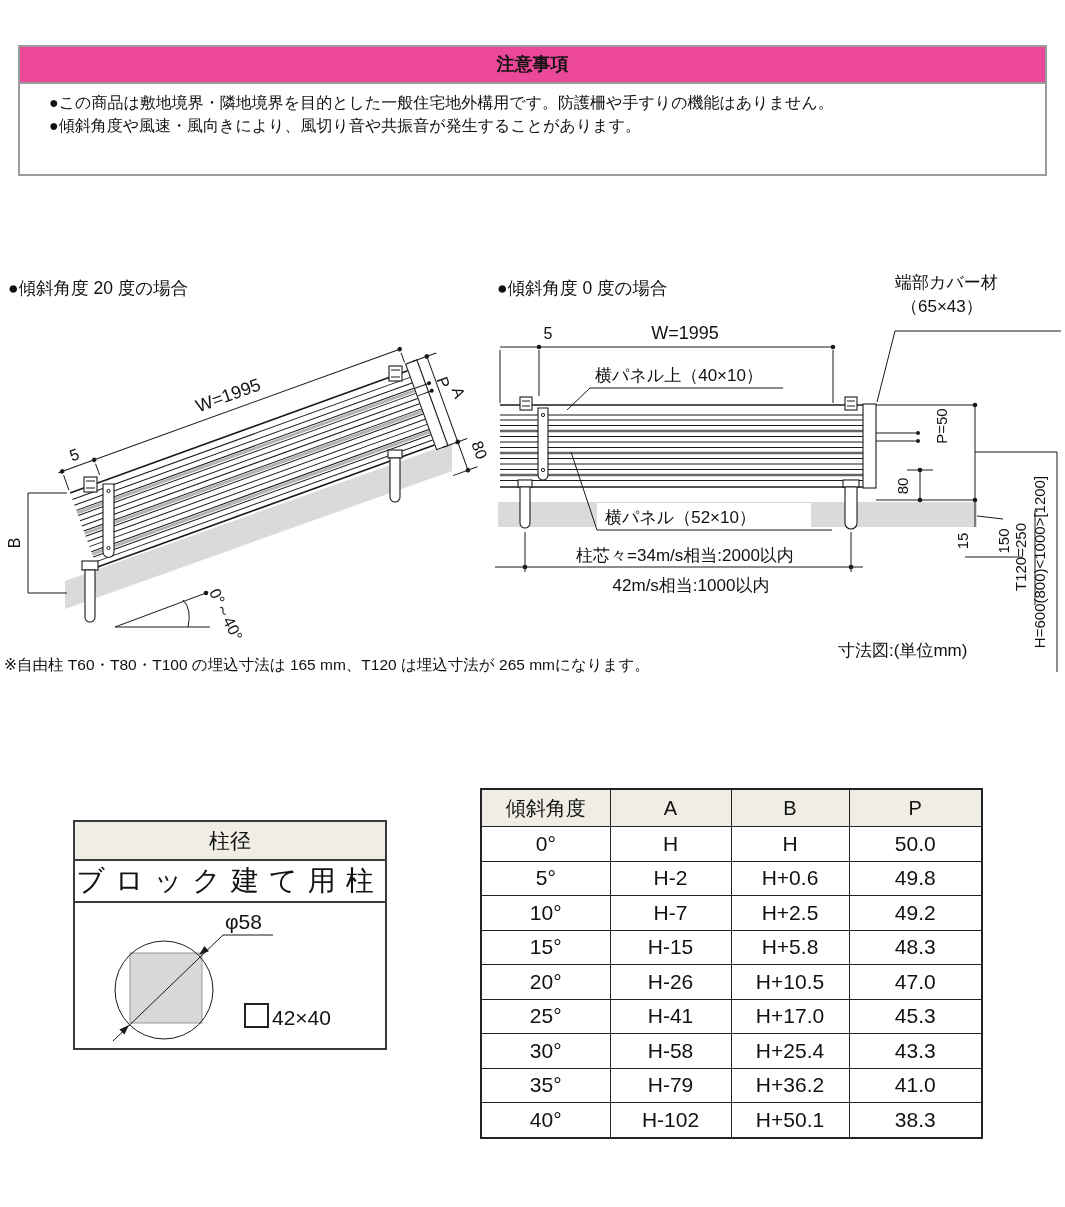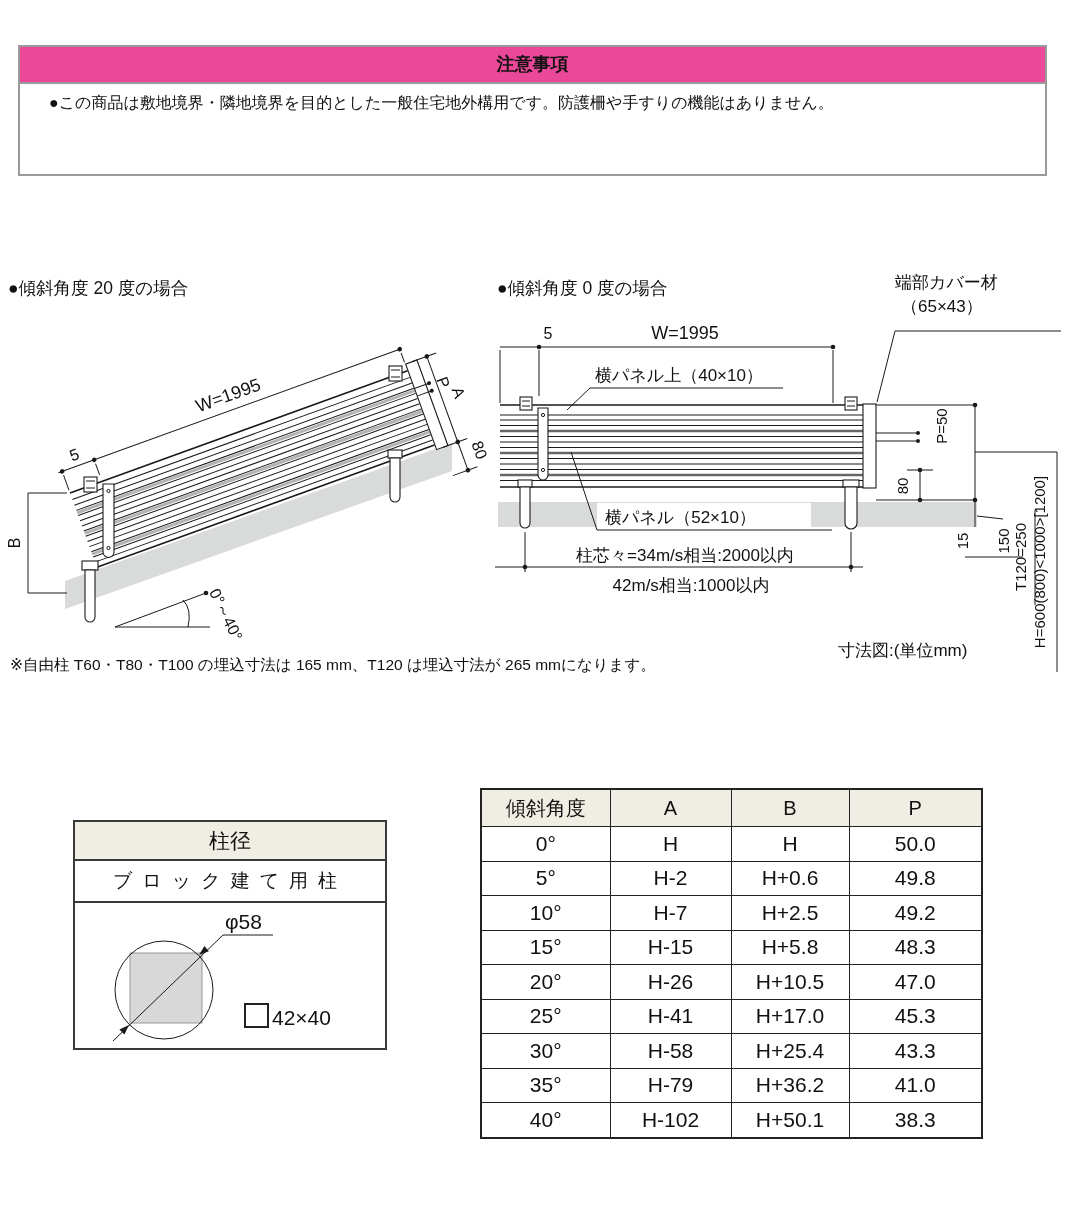--- a/index.html
+++ b/index.html
@@ -9,25 +9,25 @@
   
   .notice{left:18px;top:45px;width:1029px;height:131px;border:2px solid #9b9b9b;box-sizing:border-box;background:#fff;}
   .notice-title{height:35px;line-height:35px;text-align:center;background:#ec4899;border-bottom:2px solid #9b9b9b;
                 font-size:18px;font-weight:bold;}
   .notice-body{padding:7px 10px 0 29px;font-size:16px;line-height:23px;}
   .indent{padding-left:17px;}
   
   .sec-title{font-size:17.5px;white-space:nowrap;}
   .small-label{font-size:17px;white-space:nowrap;}
   
-  .footnote{left:10px;top:655px;font-size:15.5px;white-space:nowrap;}
+  .footnote{left:4px;top:655px;font-size:15.5px;white-space:nowrap;}
   
   .post-box{left:65px;top:820px;width:314px;border:2px solid #3a3a3a;box-sizing:border-box;background:#fff;margin-left:8px;}
   .pb-title{height:37px;line-height:37px;background:#f0eee4;text-align:center;font-size:21px;border-bottom:2px solid #3a3a3a;}
-  .pb-sub{height:40px;line-height:40px;text-align:center;font-size:19px;letter-spacing:10px;border-bottom:2px solid #3a3a3a;}
+  .pb-sub{height:40px;line-height:40px;text-align:center;font-size:28px;letter-spacing:10px;border-bottom:2px solid #3a3a3a;}
   
   .angle-table{position:absolute;left:480px;top:788px;border-collapse:collapse;table-layout:fixed;background:#fff;
                border:2.5px solid #222;}
   .angle-table th,.angle-table td{border:1.6px solid #222;text-align:center;vertical-align:middle;
                font-size:21px;padding:0;height:33.5px;font-weight:normal;}
   .angle-table th{background:#f0eee4;font-size:20px;height:36px;}
   
   svg text{font-family:"Liberation Sans","DejaVu Sans",sans-serif;fill:#111;}
   .ln{stroke:#1a1a1a;stroke-width:1;fill:none;}
   .ln15{stroke:#1a1a1a;stroke-width:1.6;fill:none;}
@@ -42,20 +42,21 @@
 </style>
 </head>
 <body>
 
 <div id="page">
 
   <div class="abs notice">
     <div class="notice-title">注意事項</div>
     <div class="notice-body">
       <div>●この商品は敷地境界・隣地境界を目的とした一般住宅地外構用です。防護柵や手すりの機能はありません。</div>
+      <div>●傾斜角度や風速・風向きにより、風切り音や共振音が発生することがあります。</div>
     </div>
   </div>
 
   <div class="abs sec-title" style="left:8px;top:276px;">●傾斜角度 20 度の場合</div>
   <div class="abs sec-title" style="left:497px;top:276px;">●傾斜角度 0 度の場合</div>
 
   <div class="abs small-label" style="left:895px;top:271px;">端部カバー材</div>
   <div class="abs small-label" style="left:901px;top:295px;">（65×43）</div>
 
   <svg class="abs" style="left:0;top:300px;" width="490" height="355" viewBox="0 0 490 355">

